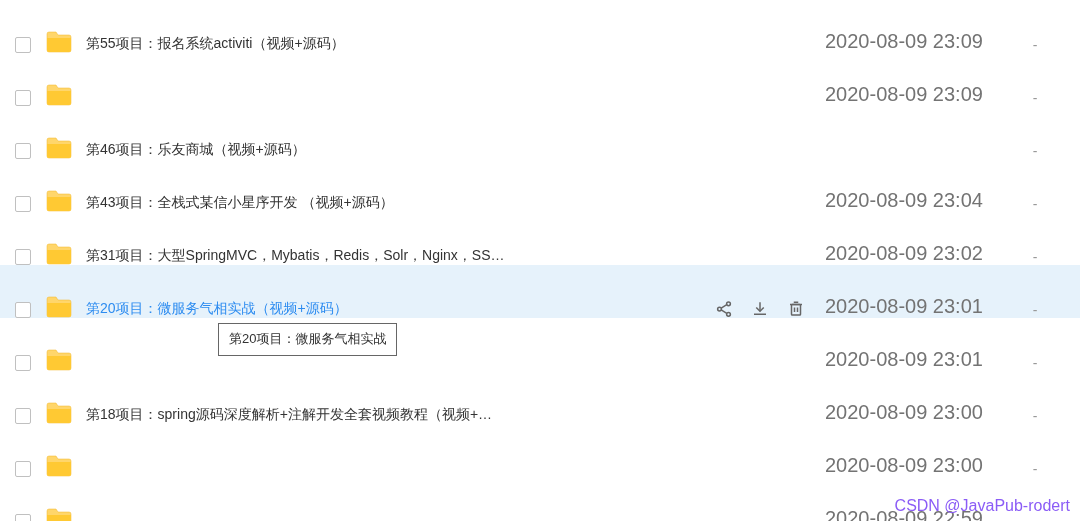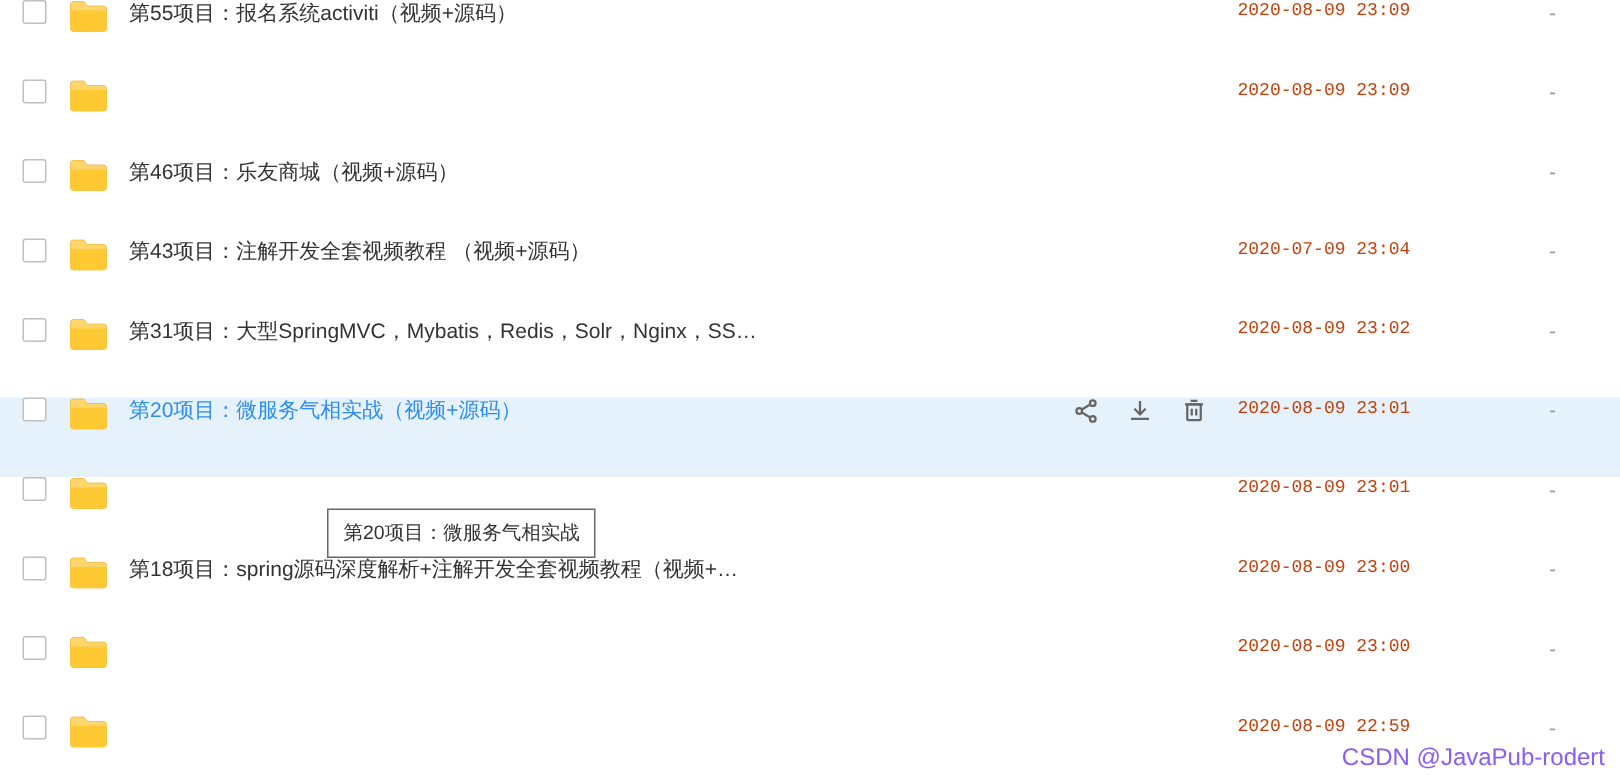--- a/index.html
+++ b/index.html
@@ -7,21 +7,21 @@
       font-family: "Microsoft YaHei", -apple-system, Arial, sans-serif;
       font-size: 14px;
       color: #333;
       background: #fff;
       width: 1080px;
       overflow: hidden;
     }
     .file-list { width: 100%; }
     .file-row {
       display: flex;
-      align-items: flex-start;
+      align-items: flex-end;
       height: 53px;
       padding: 0 15px;
       position: relative;
     }
     .file-row.selected {
       background: #e6f2fb;
     }
     .checkbox {
       width: 16px;
       height: 16px;
@@ -59,33 +59,32 @@
     }
     .file-row.selected .actions { visibility: visible; }
     .action-icon {
       width: 18px;
       height: 18px;
       cursor: pointer;
       color: #666;
     }
     .file-date {
       flex: 0 0 180px;
-      color: #c2410c;
-      font-size: 12px;
-      font-family: Liberation Mono, monospace;
+      color: #737373;
+      font-size: 20px;
     }
     .file-size {
       flex: 0 0 60px;
       color: #999;
       text-align: center;
     }
     .tooltip {
       position: absolute;
       left: 218px;
-      top: 339px;
+      top: 323px;
       border: 1px solid #666;
       background: #fff;
       padding: 5px 10px;
       font-size: 13px;
       color: #333;
       line-height: 1.6;
       z-index: 10;
       max-width: 210px;
     }
     .watermark {
@@ -198,43 +197,43 @@
       <div class="file-size">-</div>
     </div>
     <div class="file-row">
       <div class="checkbox"></div>
       <div class="folder-icon">
         <svg viewBox="0 0 26 22" width="26" height="22">
           <path d="M1 3 Q1 1 3 1 L10 1 L12 4 L23 4 Q25 4 25 6 L25 19 Q25 21 23 21 L3 21 Q1 21 1 19 Z" fill="#ffd66b" stroke="#f0b429" stroke-width="0.5"></path>
           <path d="M1 7 L25 7 L25 19 Q25 21 23 21 L3 21 Q1 21 1 19 Z" fill="#ffc933"></path>
         </svg>
       </div>
-      <div class="file-name">第43项目：注解开发全套视频教程 （视频+源码）</div>
-      <div class="actions">
-        <span class="action-icon"><svg viewBox="0 0 24 24" width="18" height="18" fill="none" stroke="currentColor" stroke-width="2">
-            <circle cx="18" cy="5" r="2.5"></circle>
-            <circle cx="6" cy="12" r="2.5"></circle>
-            <circle cx="18" cy="19" r="2.5"></circle>
-            <line x1="8.3" y1="10.7" x2="15.7" y2="6.3"></line>
-            <line x1="8.3" y1="13.3" x2="15.7" y2="17.7"></line>
-          </svg></span>
-        <span class="action-icon"><svg viewBox="0 0 24 24" width="18" height="18" fill="none" stroke="currentColor" stroke-width="2">
-            <path d="M12 3 L12 15"></path>
-            <path d="M7 10 L12 15 L17 10"></path>
-            <path d="M4 19 L20 19"></path>
-          </svg></span>
-        <span class="action-icon"><svg viewBox="0 0 24 24" width="18" height="18" fill="none" stroke="currentColor" stroke-width="2">
-            <path d="M4 6 L20 6"></path>
-            <path d="M9 3 L15 3"></path>
-            <rect x="6" y="6" width="12" height="14" rx="1"></rect>
-            <line x1="10" y1="10" x2="10" y2="16"></line>
-            <line x1="14" y1="10" x2="14" y2="16"></line>
-          </svg></span>
-      </div>
-      <div class="file-date">2020-07-09 23:04</div>
+      <div class="file-name">第43项目：全栈式某信小星序开发 （视频+源码）</div>
+      <div class="actions">
+        <span class="action-icon"><svg viewBox="0 0 24 24" width="18" height="18" fill="none" stroke="currentColor" stroke-width="2">
+            <circle cx="18" cy="5" r="2.5"></circle>
+            <circle cx="6" cy="12" r="2.5"></circle>
+            <circle cx="18" cy="19" r="2.5"></circle>
+            <line x1="8.3" y1="10.7" x2="15.7" y2="6.3"></line>
+            <line x1="8.3" y1="13.3" x2="15.7" y2="17.7"></line>
+          </svg></span>
+        <span class="action-icon"><svg viewBox="0 0 24 24" width="18" height="18" fill="none" stroke="currentColor" stroke-width="2">
+            <path d="M12 3 L12 15"></path>
+            <path d="M7 10 L12 15 L17 10"></path>
+            <path d="M4 19 L20 19"></path>
+          </svg></span>
+        <span class="action-icon"><svg viewBox="0 0 24 24" width="18" height="18" fill="none" stroke="currentColor" stroke-width="2">
+            <path d="M4 6 L20 6"></path>
+            <path d="M9 3 L15 3"></path>
+            <rect x="6" y="6" width="12" height="14" rx="1"></rect>
+            <line x1="10" y1="10" x2="10" y2="16"></line>
+            <line x1="14" y1="10" x2="14" y2="16"></line>
+          </svg></span>
+      </div>
+      <div class="file-date">2020-08-09 23:04</div>
       <div class="file-size">-</div>
     </div>
     <div class="file-row">
       <div class="checkbox"></div>
       <div class="folder-icon">
         <svg viewBox="0 0 26 22" width="26" height="22">
           <path d="M1 3 Q1 1 3 1 L10 1 L12 4 L23 4 Q25 4 25 6 L25 19 Q25 21 23 21 L3 21 Q1 21 1 19 Z" fill="#ffd66b" stroke="#f0b429" stroke-width="0.5"></path>
           <path d="M1 7 L25 7 L25 19 Q25 21 23 21 L3 21 Q1 21 1 19 Z" fill="#ffc933"></path>
         </svg>
       </div>

